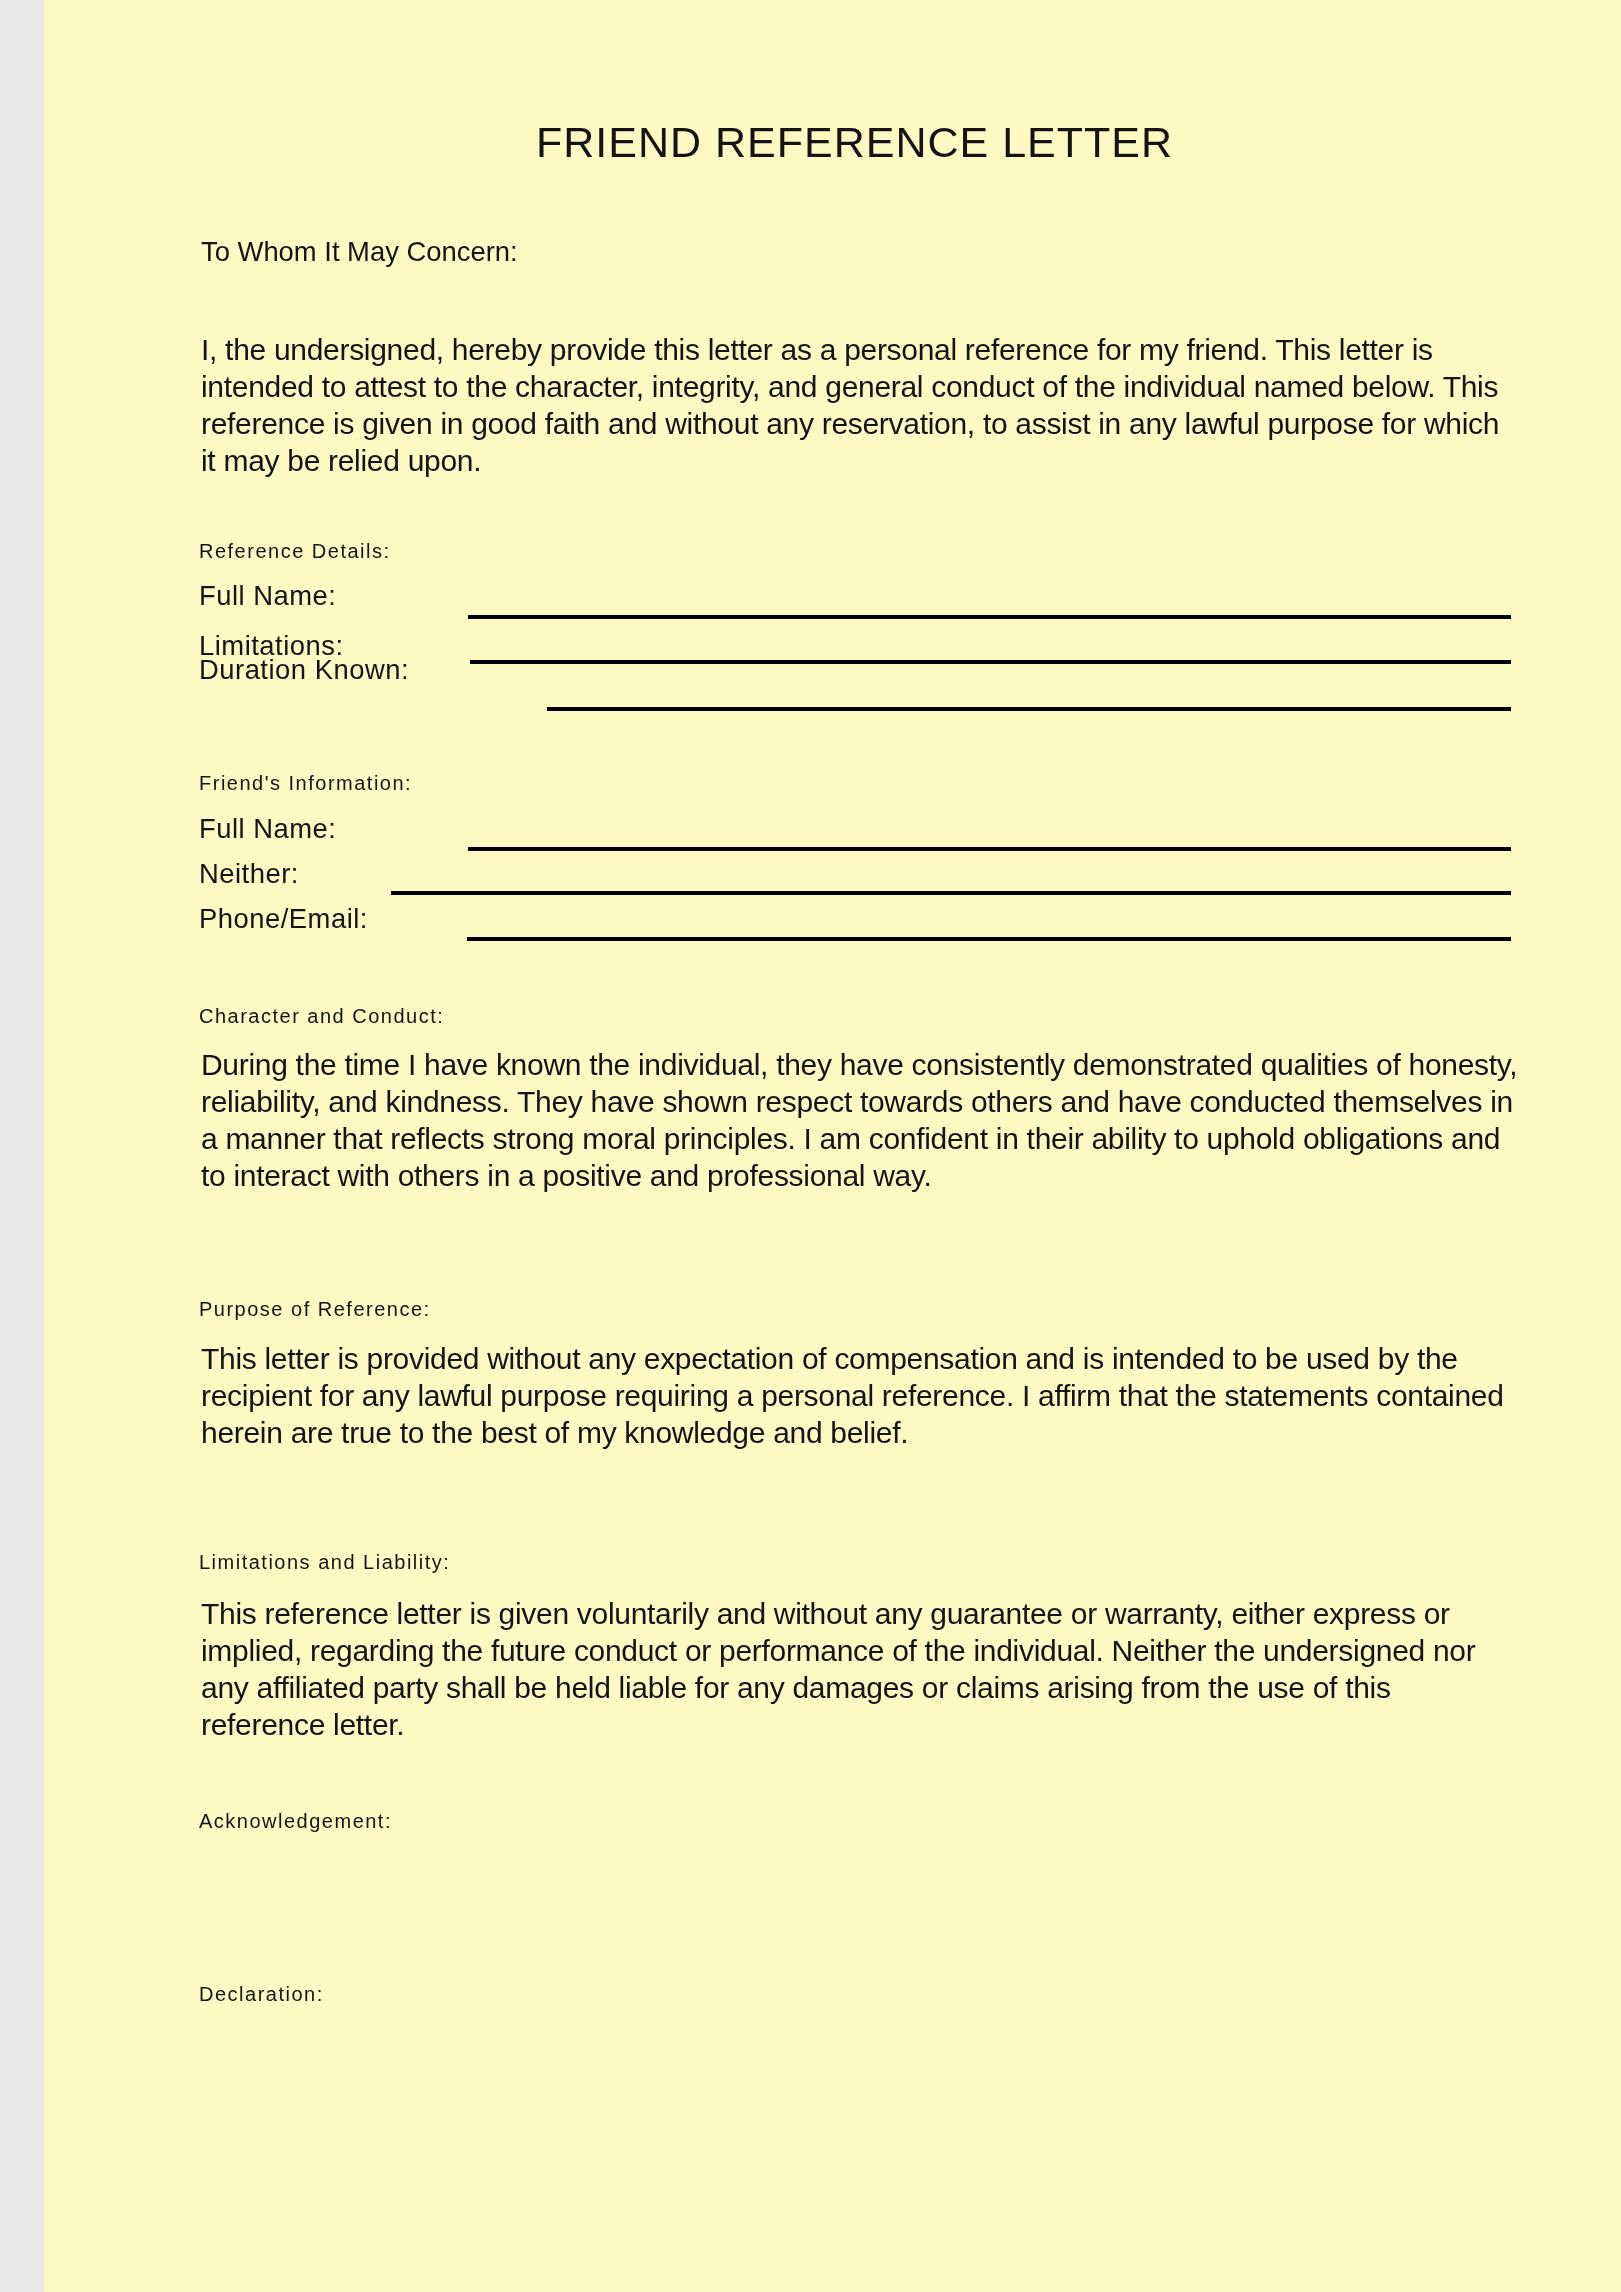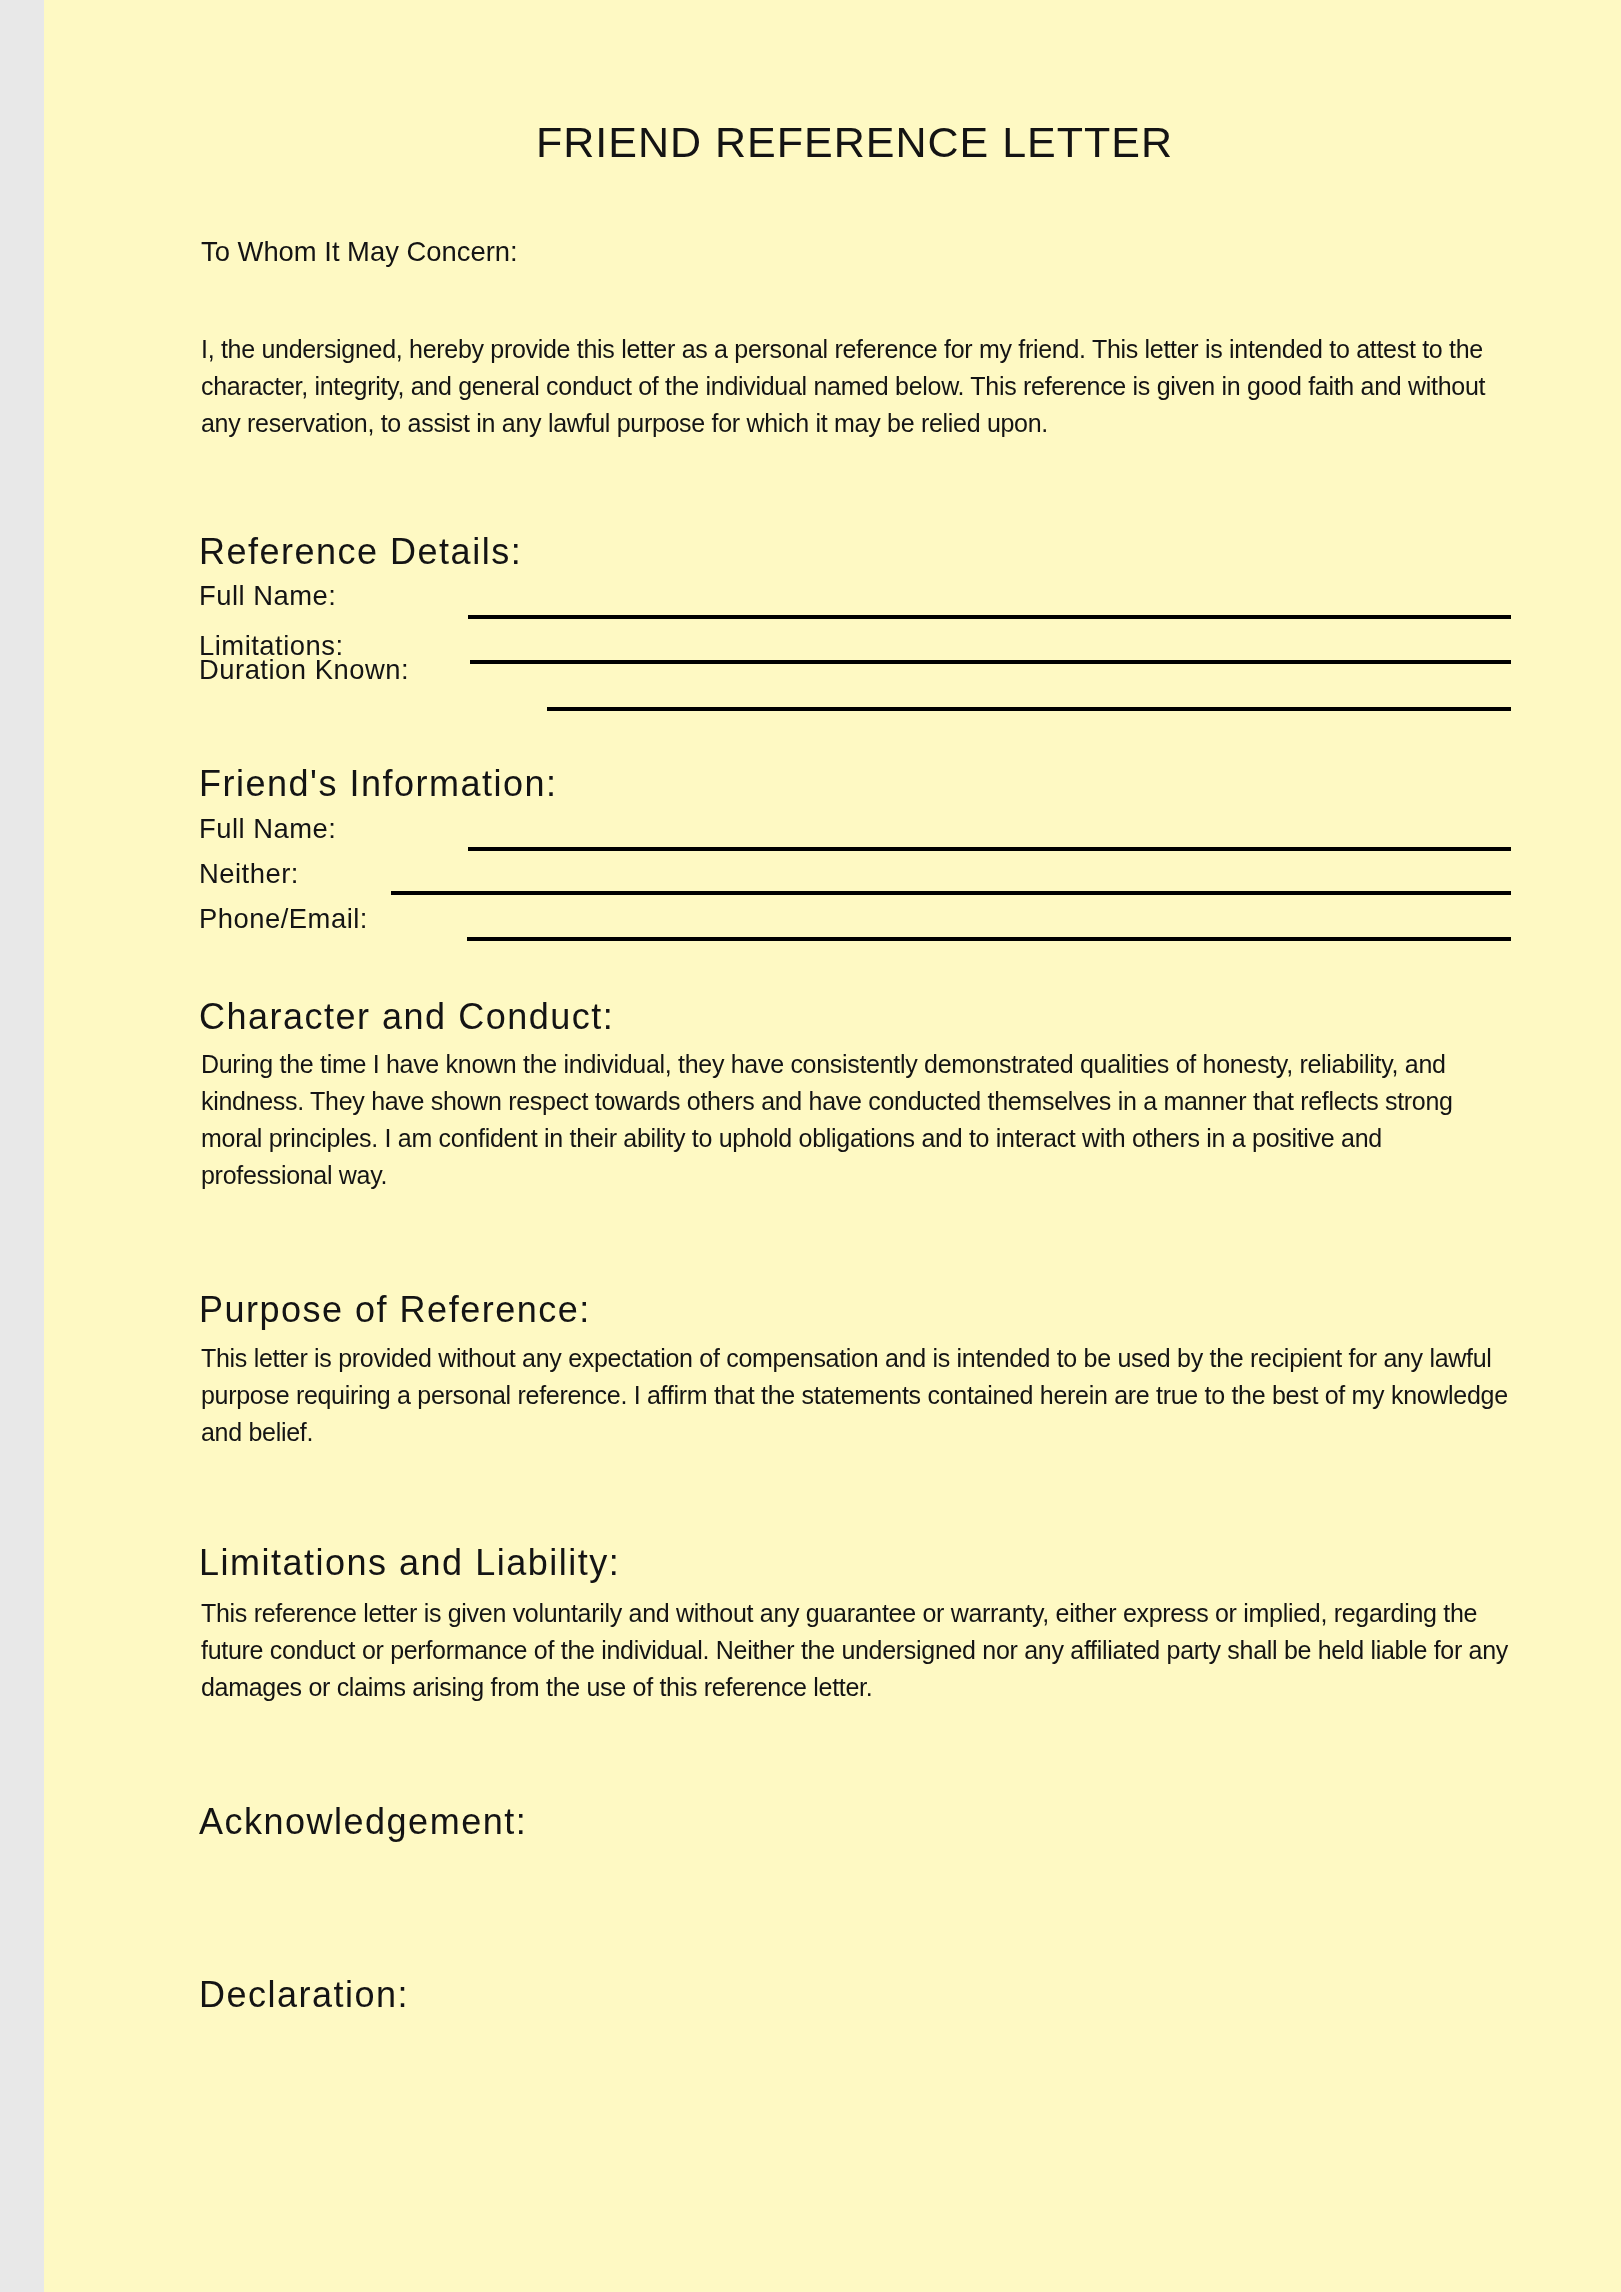--- a/index.html
+++ b/index.html
@@ -16,27 +16,27 @@
   .title{
     left:0;top:121px;width:1621px;
     text-align:center;
     font-size:43px;line-height:43px;
     letter-spacing:1px;
     white-space:nowrap;
   }
   .salutation{left:157px;top:233px;font-size:27.4px;line-height:37px;}
   .para{
     left:157px;width:1318px;
-    font-size:25px;line-height:37px;
+    font-size:30px;line-height:37px;
     letter-spacing:-0.3px;
     text-align:left;
   }
   .h{
     left:155px;
-    font-size:36px;line-height:37px;
+    font-size:20px;line-height:37px;
     letter-spacing:1.5px;
     white-space:nowrap;
   }
   .lbl{
     left:155px;
     font-size:27.4px;line-height:37px;
     letter-spacing:0.5px;
     white-space:nowrap;
   }
   .uline{

